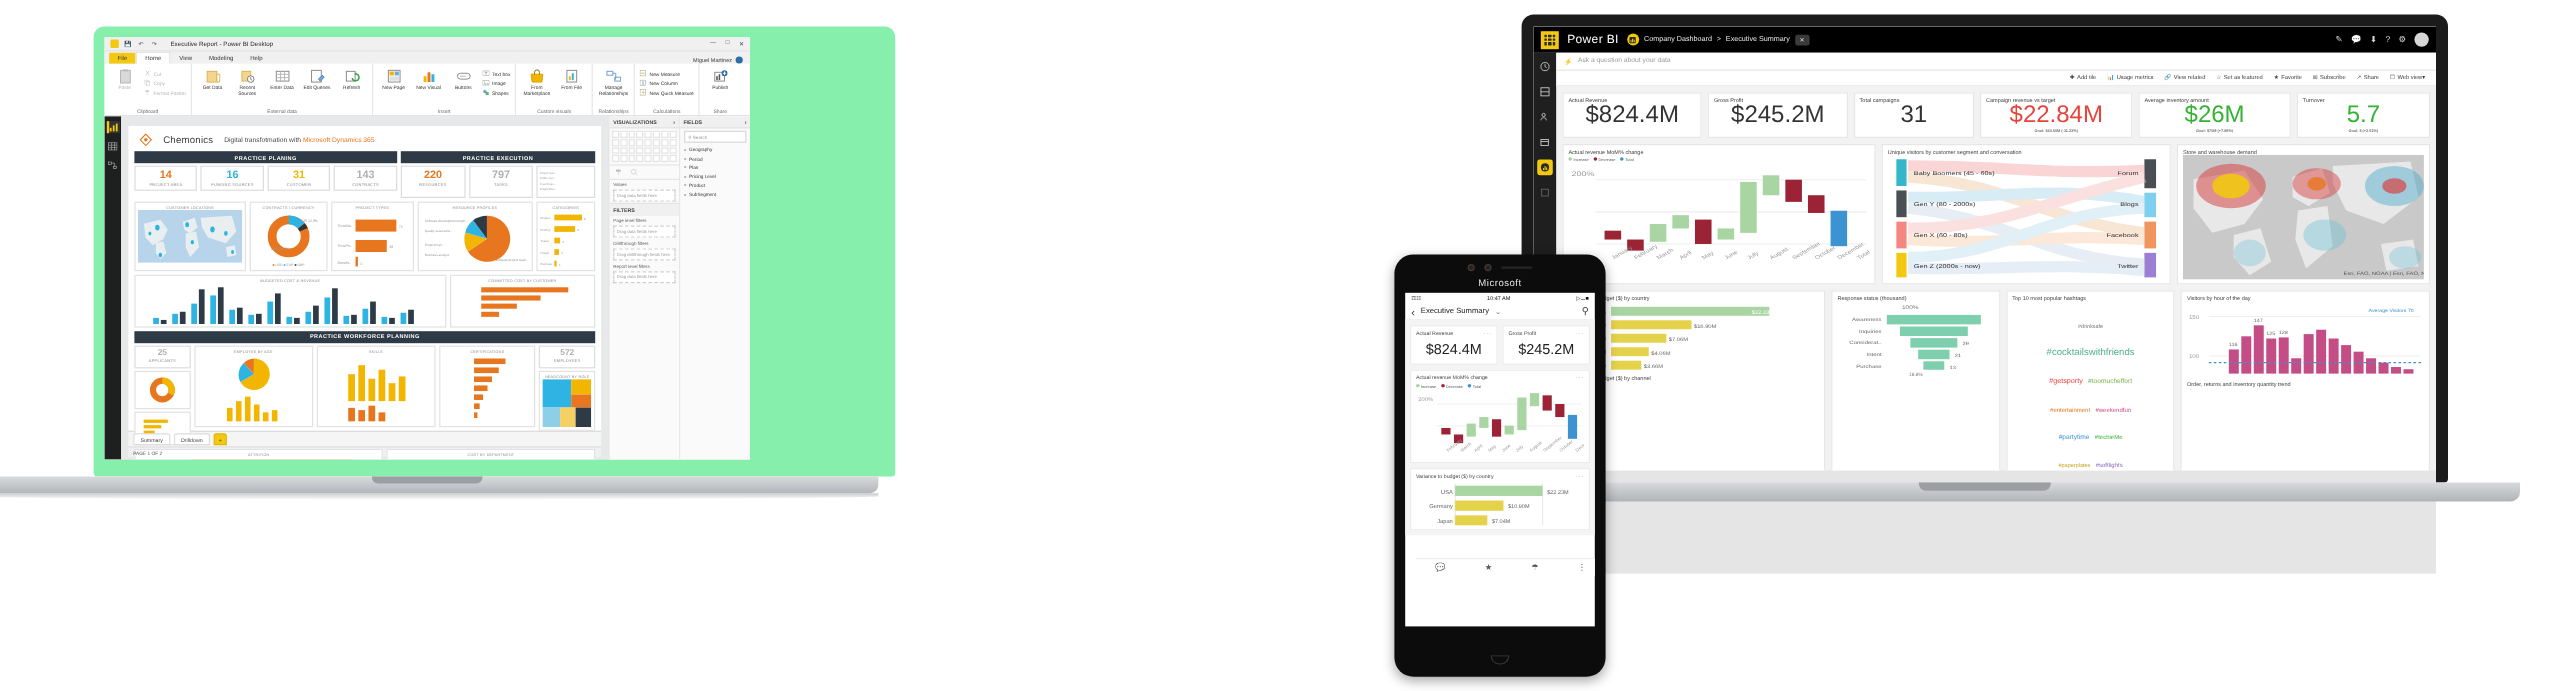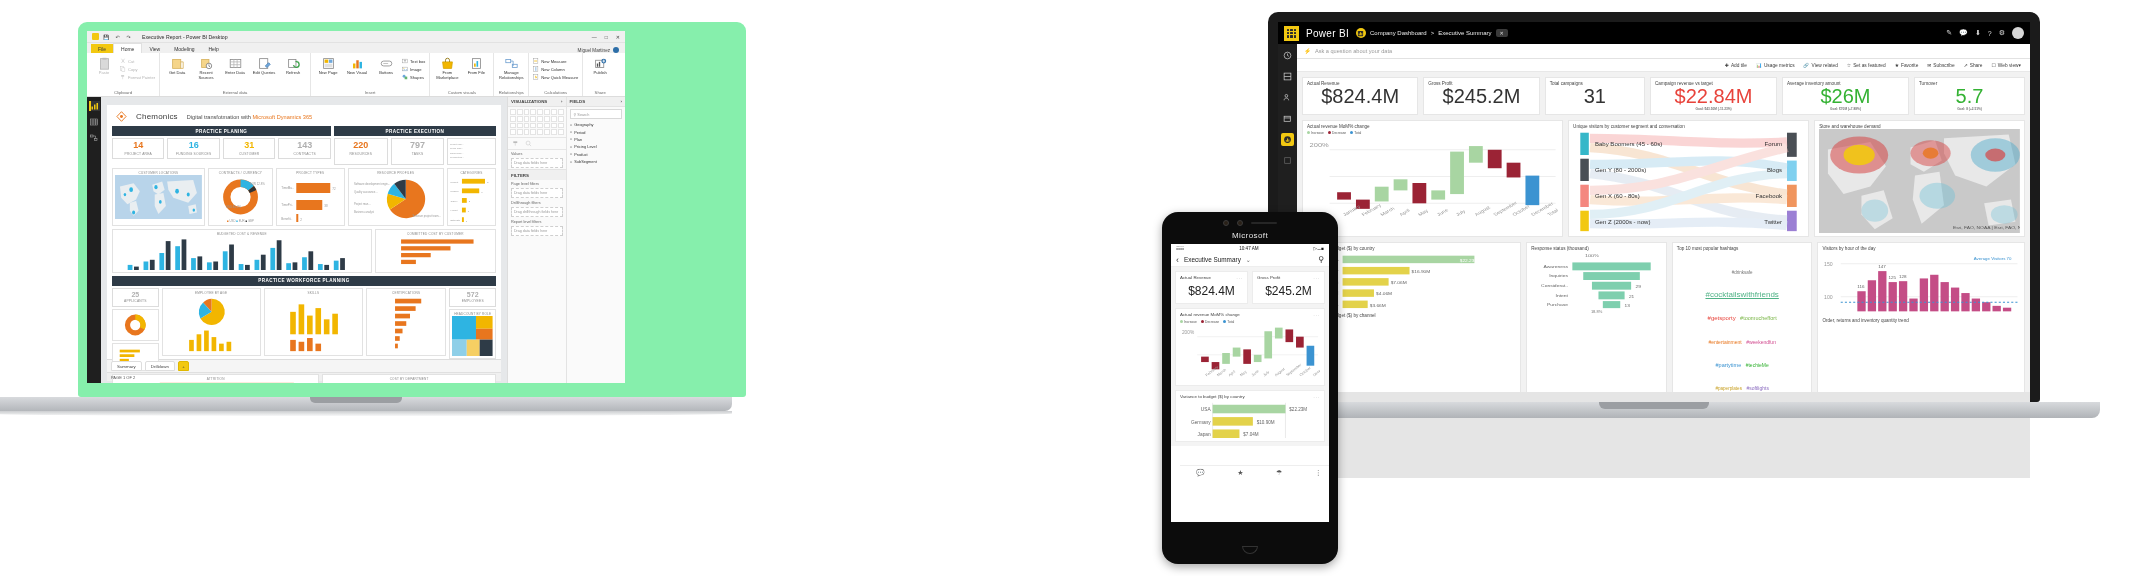--- a/index.html
+++ b/index.html
@@ -1190,21 +1190,21 @@
                     <rect x="66" y="57" width="16" height="8" fill="#7ecfae"></rect>
                       <text x="86" y="64" font-size="4.4" fill="#666">13</text>
                   </svg>
                   <div style="font-size:4px;color:#777;text-align:center;">18.8%</div>
                 </div>
 
                 <div class="tile" style="flex:.78;">
                   <div class="tt2">Top 10 most popular hashtags</div>
                   <div style="text-align:center;line-height:1.45;padding-top:6px;">
                     <span style="font-size:4.5px;color:#777;">#drinksafe</span><br>
-                    <span style="font-size:8px;color:#4fb286;text-decoration:underline;">#cocktailswithfriends</span><br>
+                    <span style="font-size:8px;color:#4fb286;">#cocktailswithfriends</span><br>
                     <span style="font-size:6px;color:#e8433b;">#getsporty</span>
                     <span style="font-size:5.5px;color:#7ab648;">#toomucheffort</span><br>
                     <span style="font-size:5px;color:#e8761e;">#entertainment</span>
                     <span style="font-size:5px;color:#d14b8f;">#weekendfun</span><br>
                     <span style="font-size:5.5px;color:#3b93d1;">#partytime</span>
                     <span style="font-size:5px;color:#34b233;">#techieMe</span><br>
                     <span style="font-size:4.6px;color:#c9a227;">#paperplates</span>
                     <span style="font-size:5px;color:#8a6bbf;">#softlights</span>
                   </div>
                 </div>

